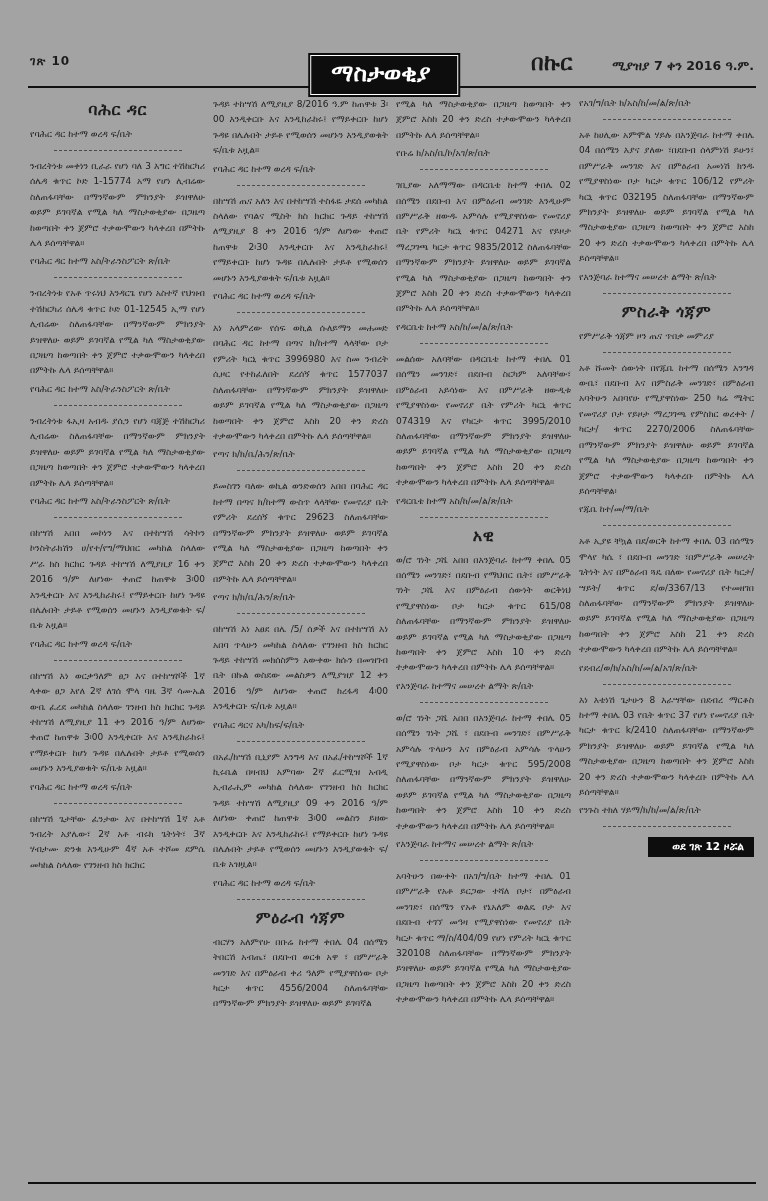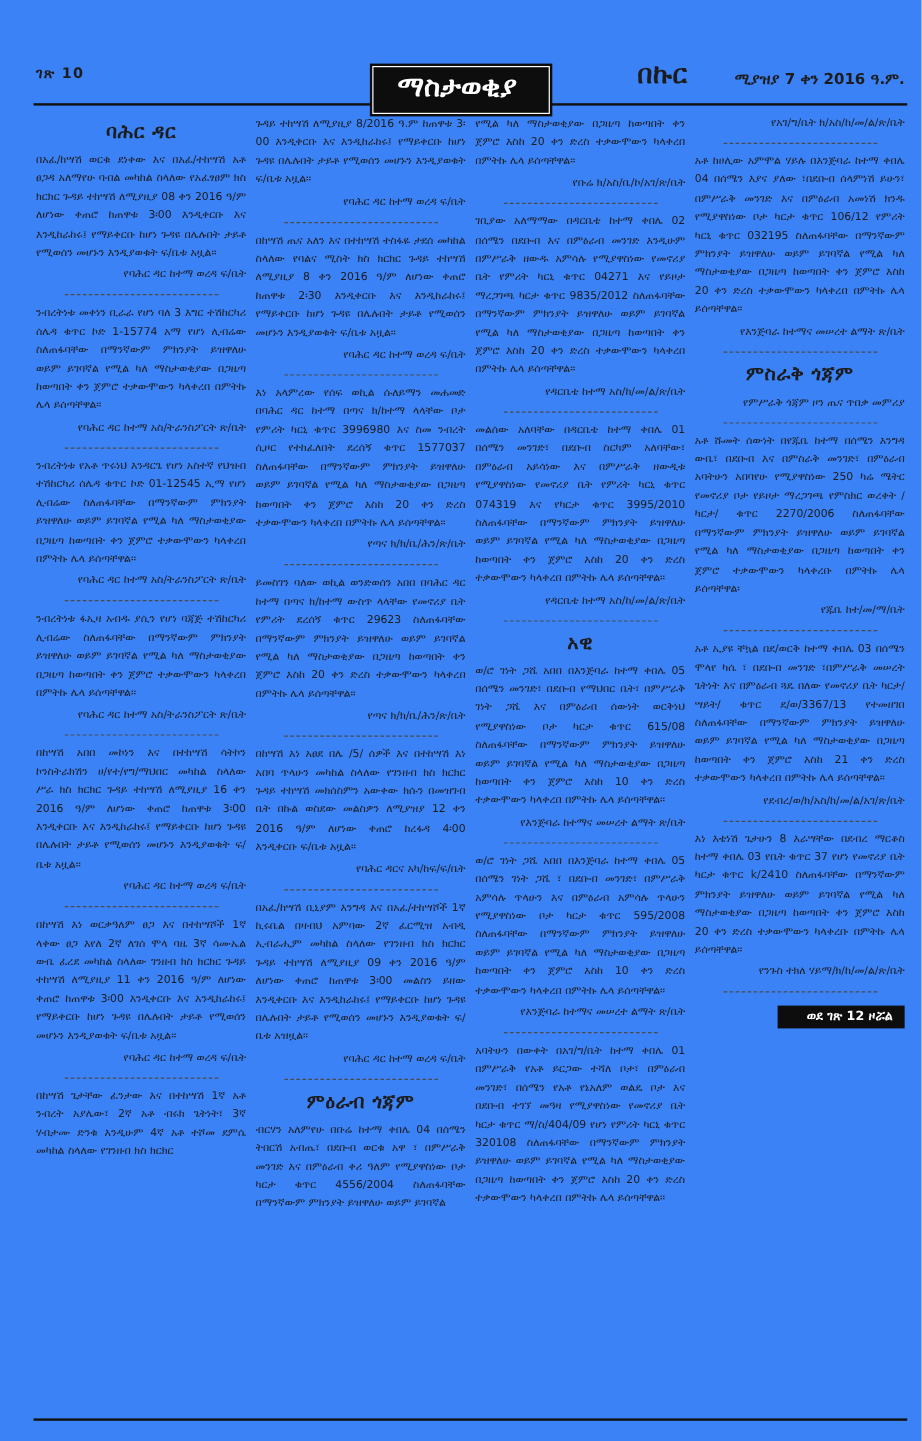--- a/index.html
+++ b/index.html
@@ -1,19 +1,19 @@
 <!DOCTYPE html>
 <html><head>
 <meta charset="utf-8">
 <style>
   html,body{margin:0;padding:0;background:#e8e8e6;}
   #page{
     position:relative;
     width:768px;height:1201px;
-    background:#3b82f6;
+    background:#a3a3a3;
     font-family:"DejaVu Sans",sans-serif;
     color:#1c1c1c;
     overflow:hidden;
     box-sizing:border-box;
   }
   
   #header{position:absolute;left:0;top:0;width:768px;height:90px;}
   #page-label{position:absolute;left:30px;top:54px;font-size:12px;font-weight:bold;letter-spacing:1px;}
   #header-rule{position:absolute;left:28px;right:12px;top:86px;border-top:2.5px solid #111;}
   #masthead-box{
@@ -33,21 +33,21 @@
   }
   .col{width:175px;flex:0 0 175px;overflow:hidden;}
   .para{
     font-size:9px;line-height:15.4px;text-align:justify;
     margin:3px 0 3px 0;word-break:break-word;
   }
   .heading{
     font-size:16px;font-weight:bold;text-align:center;
     margin:6px 0 8px 0;letter-spacing:0.5px;
   }
-  .sig{font-size:9px;line-height:15px;text-align:right;margin:2px 0 2px 0;}
+  .sig{font-size:9px;line-height:15px;text-align:left;margin:2px 0 2px 0;}
   .divider{
     width:128px;margin:8px auto 8px auto;height:0;
     border-top:1.5px dashed #4a4a4a;
   }
   .contbox-wrap{text-align:right;margin-top:6px;}
   .contbox{
     display:inline-block;background:#0d0d0d;color:#fff;
     font-size:10.5px;font-weight:bold;padding:3px 10px 4px 24px;
   }
   
@@ -61,21 +61,20 @@
     <div id="page-label">ገጽ 10</div>
     <div id="header-rule"></div>
     <div id="masthead-box">ማስታወቂያ</div>
     <div id="paper-name">በኩር</div>
     <div id="issue-date">ሚያዝያ 7 ቀን 2016 ዓ.ም.</div>
   </div>
 
   <div id="columns">
       <div class="col">
         <div class="heading">ባሕር ዳር</div>
-        <div class="para">በአፈ/ከሣሽ ወርቁ ደነቀው እና በአፈ/ተከሣሽ አቶ ፀጋዳ አለማየሁ ባብል መካከል ስላለው የአፈፃፀም ክስ ክርክር ጉዳይ ተከሣሽ ለሚያዚያ 08 ቀን 2016 ዓ/ም ለሆነው ቀጠሮ ከጠዋቱ 3፡00 እንዲቀርቡ እና እንዲከራከሩ፤ የማይቀርቡ ከሆነ ጉዳዩ በሌሉበት ታይቶ የሚወሰን መሆኑን እንዲያወቁት ፍ/ቤቱ አዟል።</div>
         <div class="sig">የባሕር ዳር ከተማ ወረዳ ፍ/ቤት</div>
         <div class="divider"></div>
         <div class="para">ንብረትነቱ መቀነን ቢራራ የሆነ ባለ 3 እግር ተሽከርካሪ ሰሌዳ ቁጥር ኮድ 1-15774 አማ የሆነ ሊብሬው ስለጠፋባቸው በማንኛውም ምክንያት ይዝዋለሁ ወይም ይገባኛል የሚል ካለ ማስታወቂያው በጋዜጣ ከወጣበት ቀን ጀምሮ ተቃውሞውን ካላቀረበ በምትኩ ሌላ ይሰጣቸዋል።</div>
         <div class="sig">የባሕር ዳር ከተማ አስ/ትራንስፖርት ጽ/ቤት</div>
         <div class="divider"></div>
         <div class="para">ንብረትነቱ የአቶ ጥሩነህ እንዳርጌ የሆነ አስተኛ የህዝብ ተሽከርካሪ ሰሌዳ ቁጥር ኮድ 01-12545 ኢማ የሆነ ሊብሬው ስለጠፋባቸው በማንኛውም ምክንያት ይዝዋለሁ ወይም ይገባኛል የሚል ካለ ማስታወቂያው በጋዜጣ ከወጣበት ቀን ጀምሮ ተቃውሞውን ካላቀረበ በምትኩ ሌላ ይሰጣቸዋል።</div>
         <div class="sig">የባሕር ዳር ከተማ አስ/ትራንስፖርት ጽ/ቤት</div>
         <div class="divider"></div>
         <div class="para">ንብረትነቱ ፋኢዛ አብዱ ያሲን የሆነ ባጃጅ ተሽከርካሪ ሊብሬው ስለጠፋባቸው በማንኛውም ምክንያት ይዝዋለሁ ወይም ይገባኛል የሚል ካለ ማስታወቂያው በጋዜጣ ከወጣበት ቀን ጀምሮ ተቃውሞውን ካላቀረበ በምትኩ ሌላ ይሰጣቸዋል።</div>
         <div class="sig">የባሕር ዳር ከተማ አስ/ትራንስፖርት ጽ/ቤት</div>

